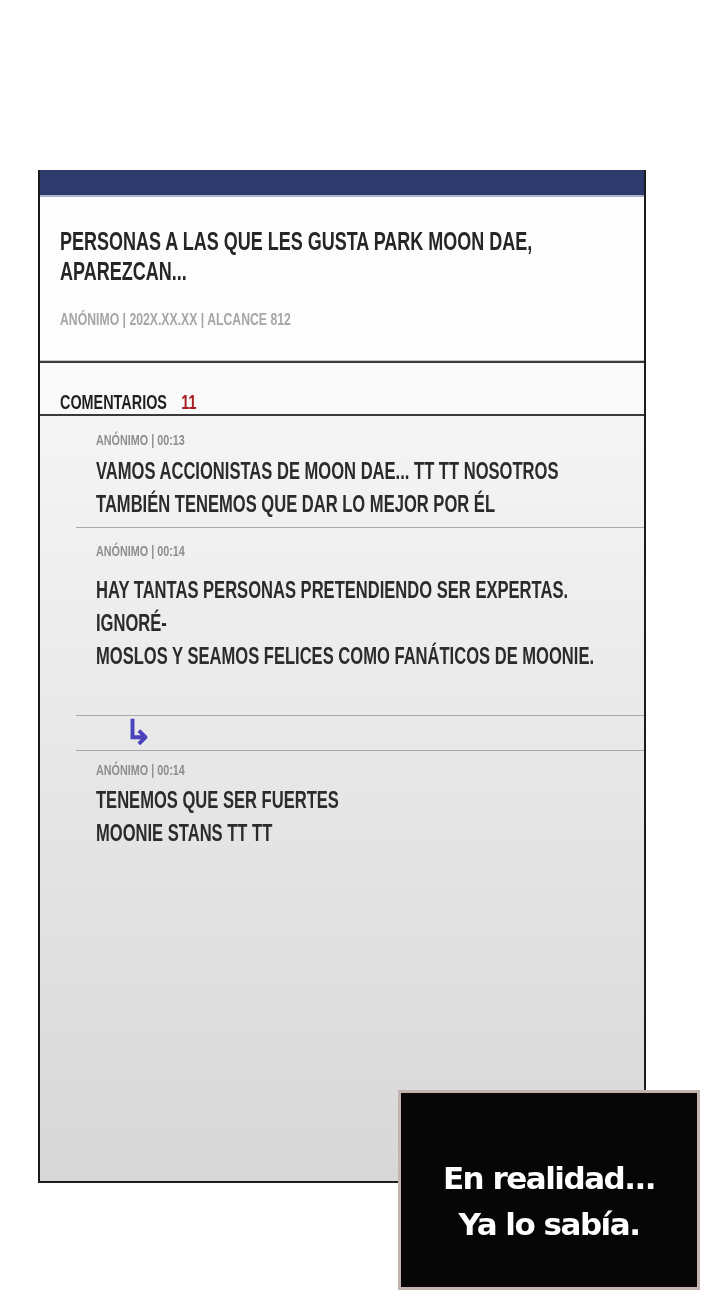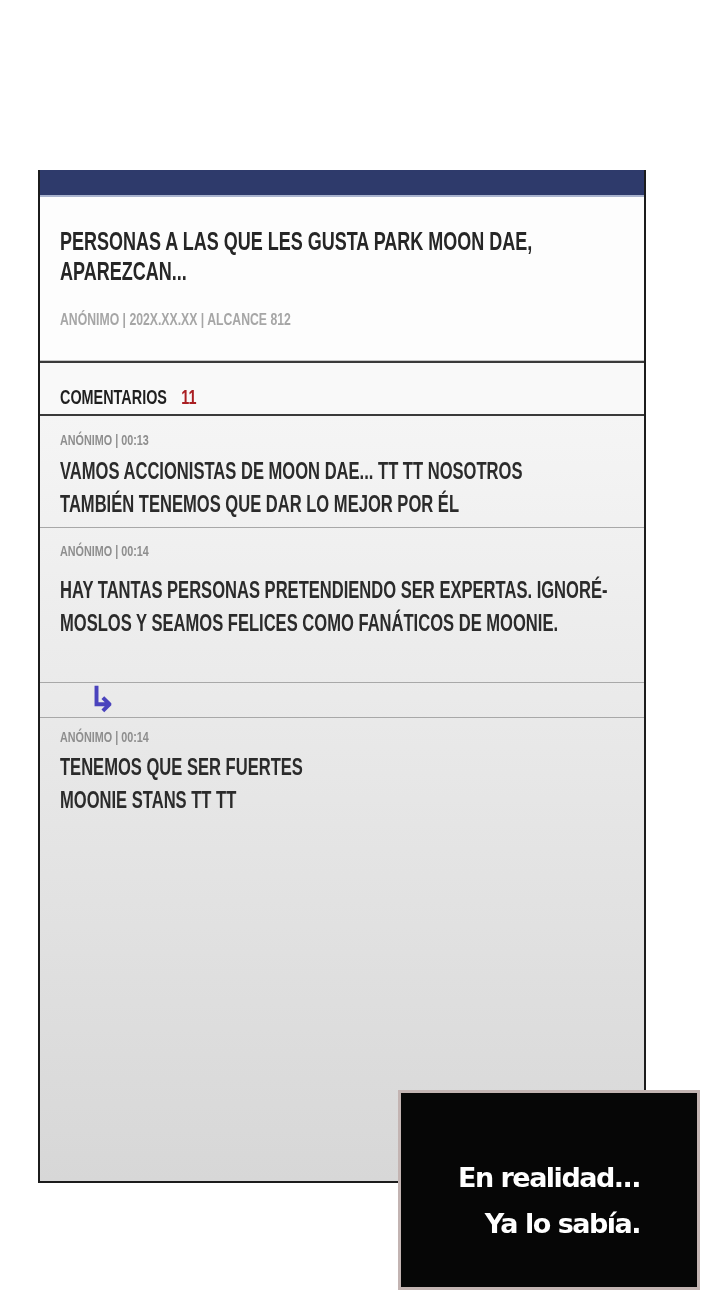--- a/index.html
+++ b/index.html
@@ -23,26 +23,26 @@
   .post-head{background:#fdfdfd;padding:29px 20px 8px;border-bottom:1px solid #c6c6c6;}
   .title{
     margin:0;font-size:25px;line-height:30px;font-weight:bold;color:#262626;
     letter-spacing:0;
   }
   .post-meta{margin-top:24px;padding-bottom:22px;font-size:17px;font-weight:bold;color:#a6a6a6;}
   .post-body{background:linear-gradient(180deg,#fdfdfd,#f1f1f1);padding:96px 20px 46px;flex:0 0 auto;}
   .body-text{margin:0;font-size:24px;line-height:34px;font-weight:bold;color:#2b2b2b;}
   .comments-header{
     border-top:2px solid #3a3a3a;border-bottom:2px solid #3a3a3a;
-    background:#f9f9f9;height:51px;display:flex;align-items:flex-start;padding:0 20px;
+    background:#f9f9f9;height:51px;display:flex;align-items:flex-end;padding:0 20px;
   }
   .ch-inner{display:block;font-size:20px;font-weight:bold;}
   .c-label{color:#1f1f1f;}
   .c-count{color:#a91e22;margin-left:20px;}
-  .comments-list{flex:1 1 auto;background:linear-gradient(180deg,#f5f5f5,#d7d7d7);}
+  .comments-list{flex:1 1 auto;background:linear-gradient(180deg,#f5f5f5,#d7d7d7);padding-left:36px;}
   .comment-row{position:relative;padding:14px 20px 6px;}
   .comment-row + .comment-row{border-top:1px solid #a8a8a8;}
   .c-meta{font-size:15px;line-height:19px;font-weight:bold;color:#8e8e8e;margin-bottom:6px;}
   .c-text{font-size:23px;line-height:33px;font-weight:bold;color:#2b2b2b;}
   .comment-row:nth-child(2){padding-top:13px;padding-bottom:42px;}
   .comment-row:nth-child(2) .c-meta{margin-bottom:14px;}
   .comment-row:nth-child(3){padding-top:17px;padding-bottom:17px;padding-left:103px;}
   .comment-row:nth-child(3) .c-meta{margin-bottom:5px;}
   .comment-row:nth-child(4){padding-top:9px;padding-bottom:0;}
   .comment-row:nth-child(4) .c-meta{margin-bottom:5px;}
@@ -50,21 +50,21 @@
     position:absolute;left:48px;top:50%;transform:translateY(-54%);
     font-size:34px;font-weight:bold;color:#4a43bd;line-height:1;
   }
   .bubble{
     position:absolute;left:398px;top:1090px;width:302px;height:200px;
     box-sizing:border-box;background:#060606;border:3px solid #c3b4b2;z-index:5;
     display:flex;align-items:center;justify-content:center;padding-top:22px;
   }
   .bubble-text{
     color:#ffffff;font-family:"DejaVu Sans",sans-serif;font-weight:bold;
-    font-size:27px;line-height:46px;letter-spacing:-1.5px;text-align:right;
+    font-size:31px;line-height:46px;letter-spacing:-1.5px;text-align:center;
     white-space:pre-line;
   }
 </style>
 </head>
 <body>
 
 <div class="card">
   <div class="topbar"></div>
 
   <div class="post-head">

